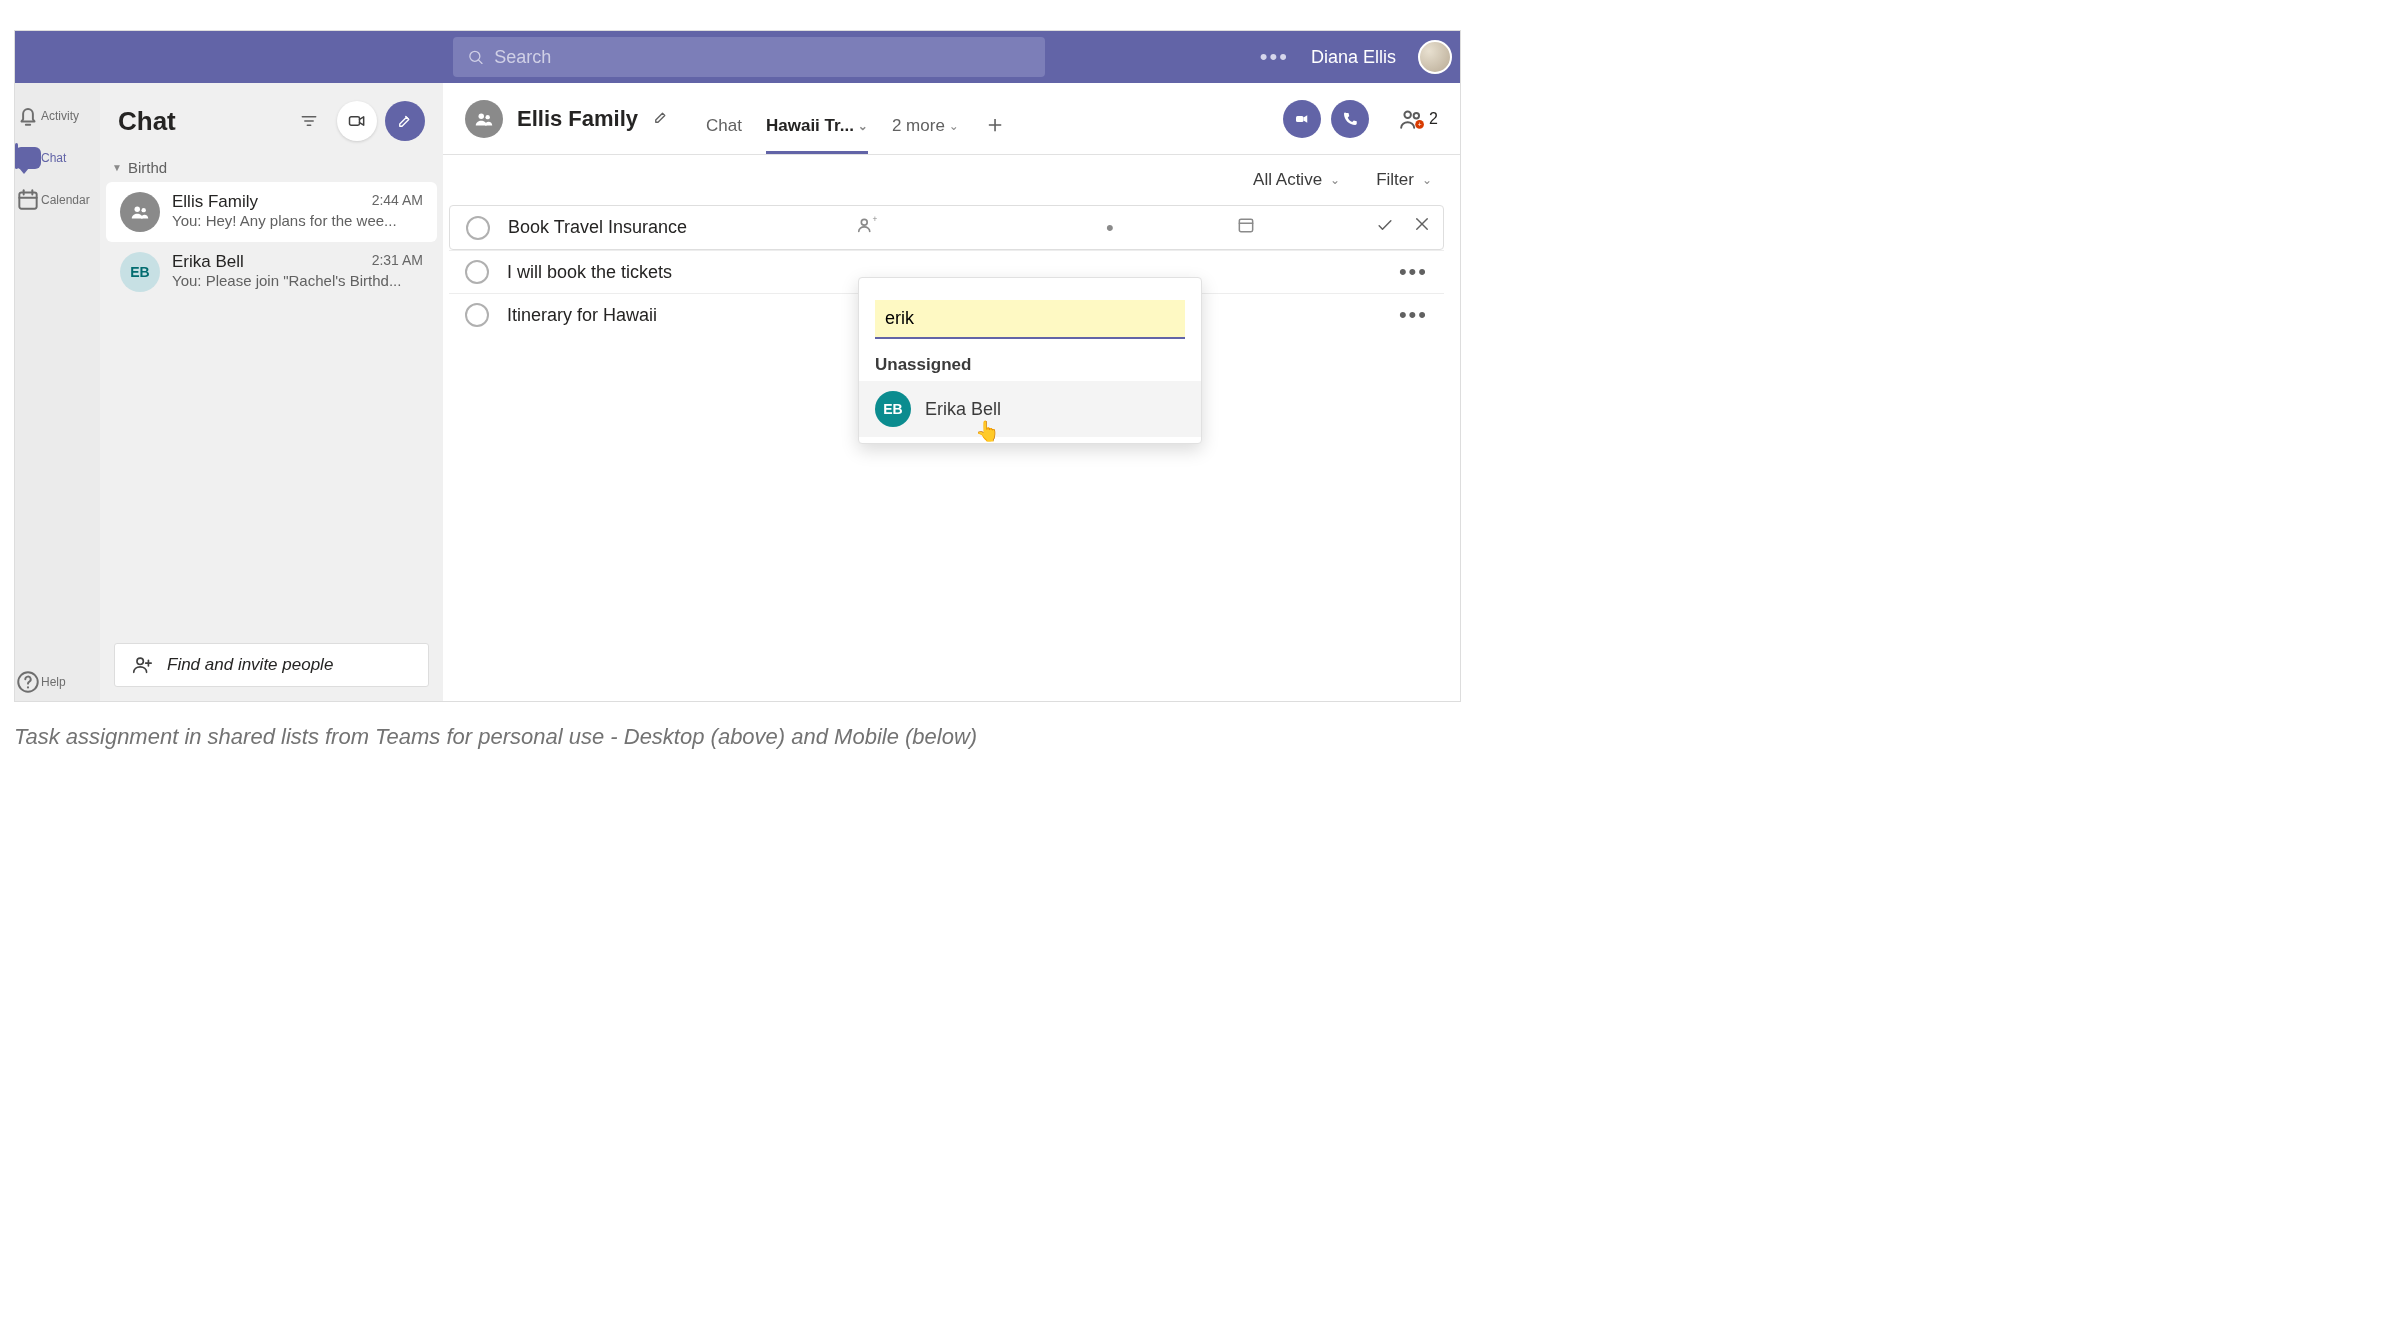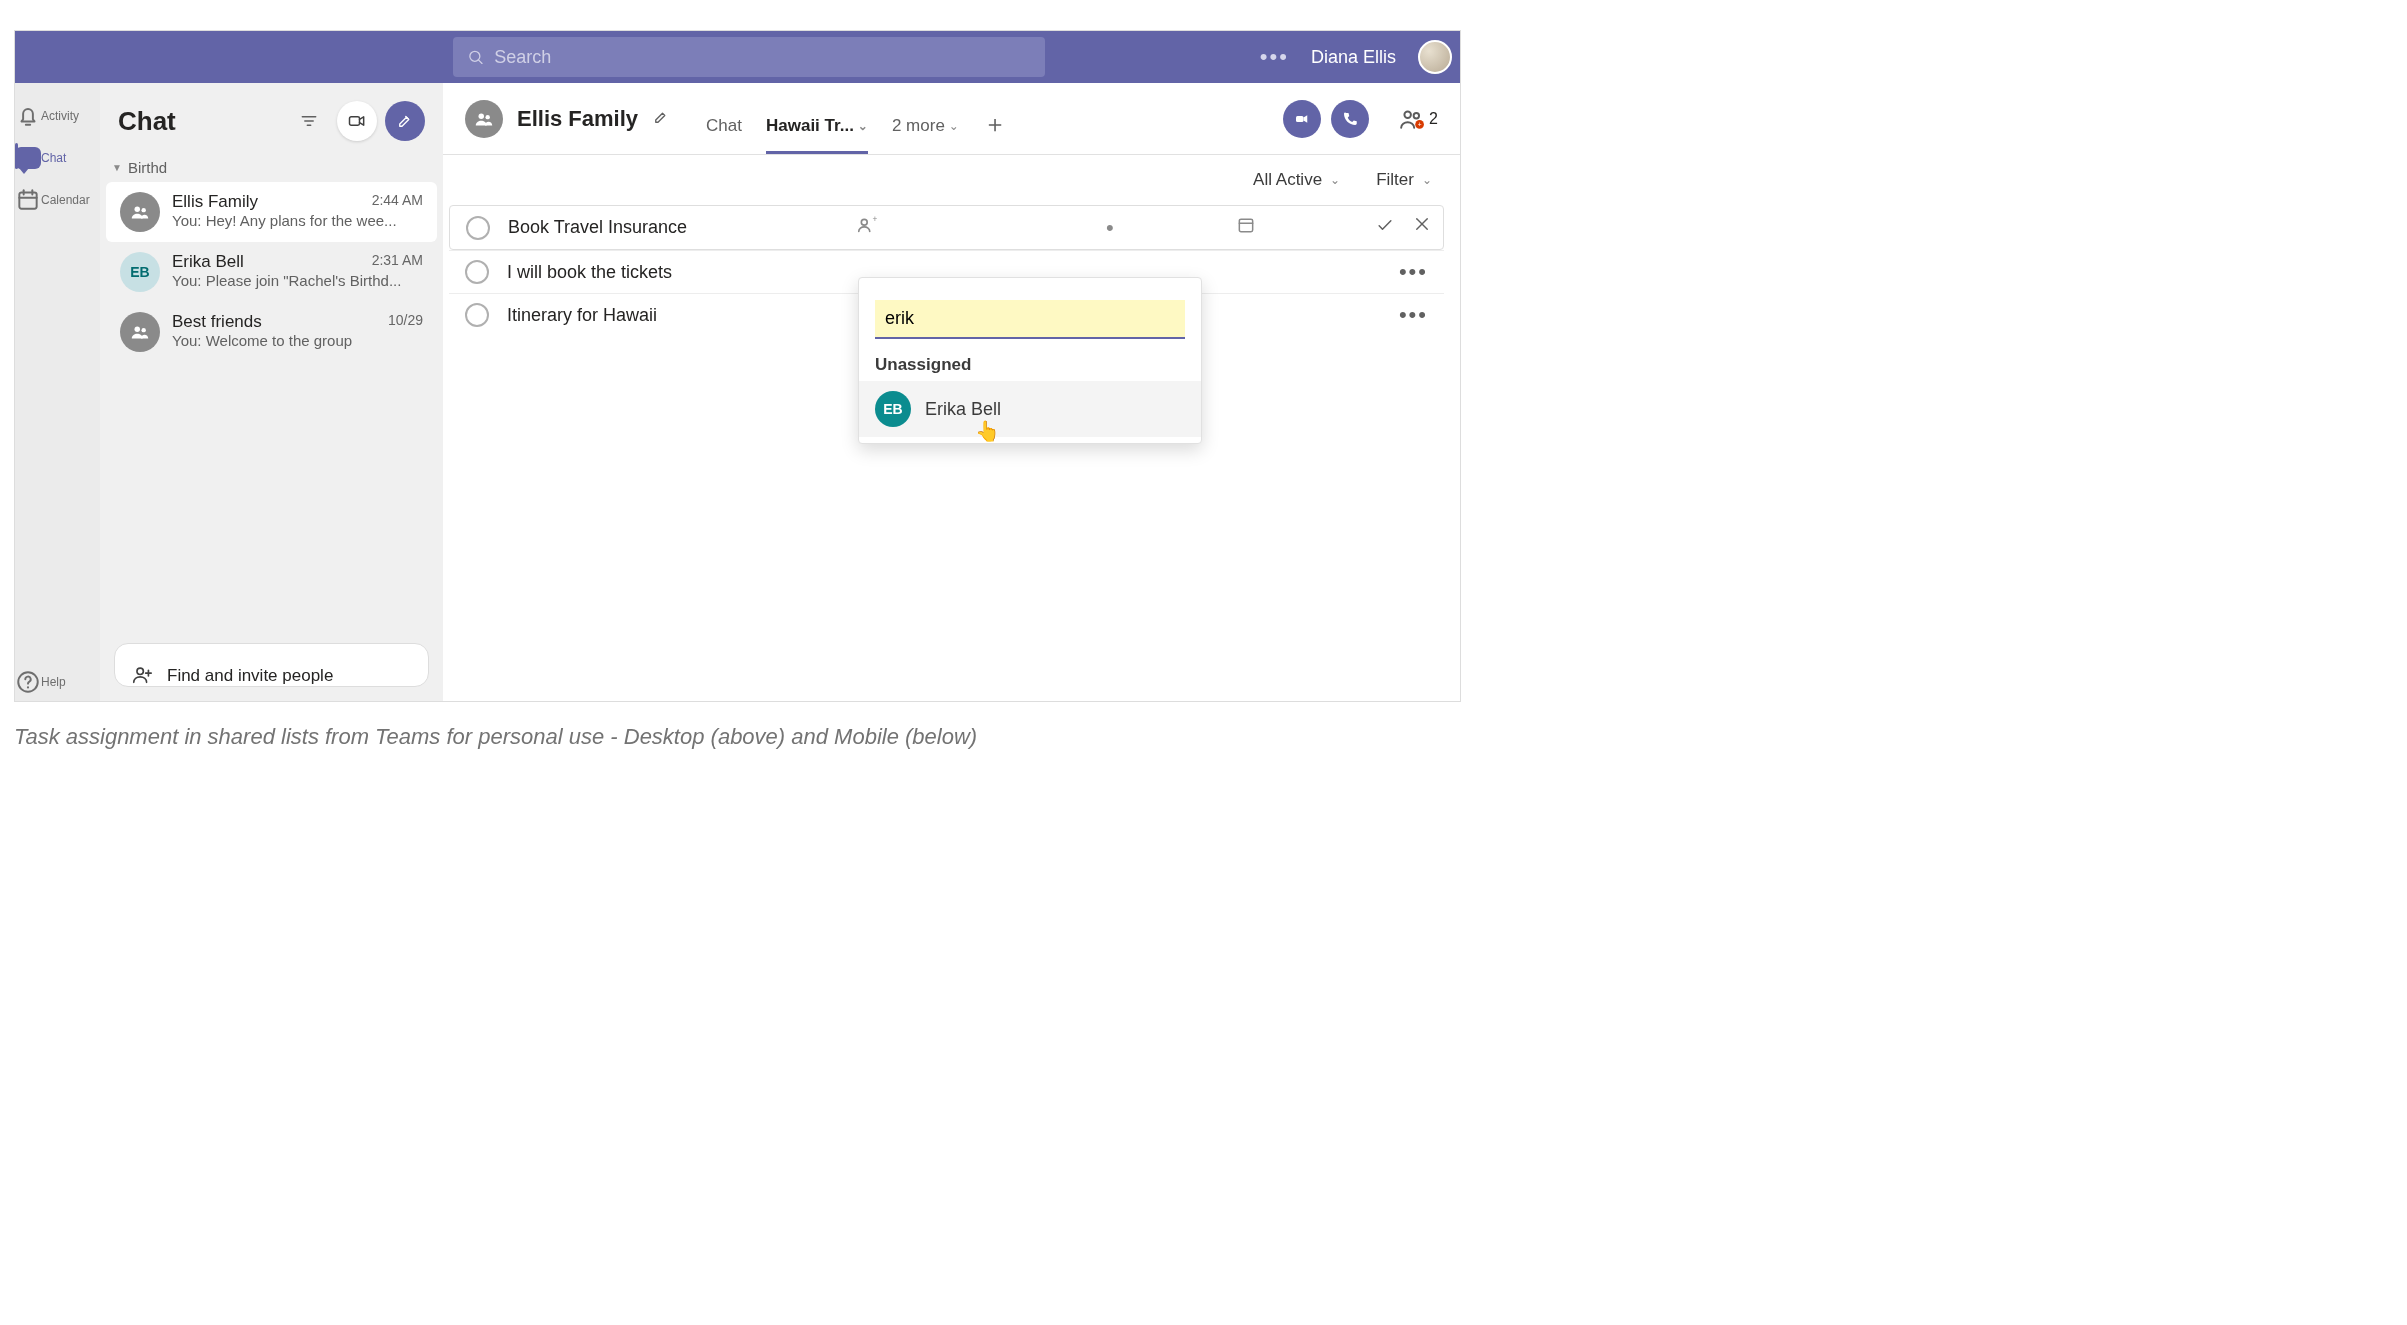--- a/index.html
+++ b/index.html
@@ -40,21 +40,21 @@
   .chat-item { padding: 10px 14px; display:flex; gap:12px; cursor:pointer; border-radius:6px; margin: 0 6px;}
   .chat-item.active { background:#fff;}
   .chat-avatar { width:40px; height:40px; border-radius:50%; display:flex; align-items:center; justify-content:center; font-weight:600; font-size:14px;}
   .chat-avatar.group { background:#8a8a8a; color:#fff;}
   .chat-avatar.eb { background:#c7e0e4; color:#036c70;}
   .chat-text { flex:1; min-width:0;}
   .chat-line1 { display:flex; justify-content:space-between; font-size:17px; color:#252423;}
   .chat-line1 .time { font-size:14px; color:#666;}
   .chat-line2 { font-size:15px; color:#616161; white-space:nowrap; overflow:hidden; text-overflow:ellipsis;}
   .sb-footer { padding: 14px;}
-  .invite-btn { width:100%; height:44px; background:#fff; border:1px solid #ddd; border-radius:14px; display:flex; align-items:flex-end; gap:14px; padding:0 16px; font-size:17px; color:#252423; cursor:pointer;}
+  .invite-btn { width:100%; height:44px; background:#fff; border:1px solid #ddd; border-radius:3px; display:flex; align-items:center; gap:14px; padding:0 16px; font-size:17px; color:#252423; cursor:pointer;font-style:italic;}
   .invite-btn svg{ width:22px; height:22px; color:#404040;}
   
   .main { flex:1; background:#fff; display:flex; flex-direction:column; min-width:0;}
   .chat-header { height:72px; display:flex; align-items:center; padding: 0 22px; gap: 14px; border-bottom:1px solid #e1e1e1;}
   .ch-avatar { width:38px; height:38px; border-radius:50%; background:#8a8a8a; display:flex; align-items:center; justify-content:center;}
   .ch-avatar svg { width:22px; height:22px; color:#fff;}
   .ch-title { font-size:22px; font-weight:700; color:#252423;}
   .ch-edit { color:#616161; cursor:pointer;}
   .ch-tabs { display:flex; gap: 24px; margin-left: 22px; align-self:stretch; align-items:flex-end;}
   .ch-tab { font-size:17px; color:#616161; padding-bottom: 18px; cursor:pointer; display:flex; align-items:center; gap:4px;}
@@ -203,39 +203,20 @@
           </div>
         </div>
         <div class="chat-item">
           <div class="chat-avatar eb">EB</div>
           <div class="chat-text">
             <div class="chat-line1">
                 <span>Erika Bell</span>
                 <span class="time">2:31 AM</span>
               </div>
             <div class="chat-line2">You: Please join "Rachel's Birthd...</div>
-          </div>
-        </div>
-        <div class="chat-item">
-          <div class="chat-avatar group">
-              <svg viewBox="0 0 24 24" width="22" height="22">
-                <g fill="#fff">
-                  <circle cx="9" cy="9" r="3"></circle>
-                  <circle cx="16" cy="10" r="2.4"></circle>
-                  <path d="M3 19c0-3 3-5 6-5s6 2 6 5"></path>
-                  <path d="M13 19c0-2.2 1.8-4 4-4s4 1.8 4 4"></path>
-                </g>
-              </svg>
-            </div>
-          <div class="chat-text">
-            <div class="chat-line1">
-                <span>Best friends</span>
-                <span class="time">10/29</span>
-              </div>
-            <div class="chat-line2">You: Welcome to the group</div>
           </div>
         </div>
       </div>
       <div class="sb-footer">
         <div class="invite-btn">
           <svg viewBox="0 0 24 24">
               <circle class="icon-stroke" cx="10" cy="8" r="3.5"></circle>
               <path class="icon-stroke" d="M3 20c0-3.5 3-6 7-6s7 2.5 7 6"></path>
               <line class="icon-stroke" x1="19" y1="7" x2="19" y2="13"></line>
               <line class="icon-stroke" x1="16" y1="10" x2="22" y2="10"></line>

